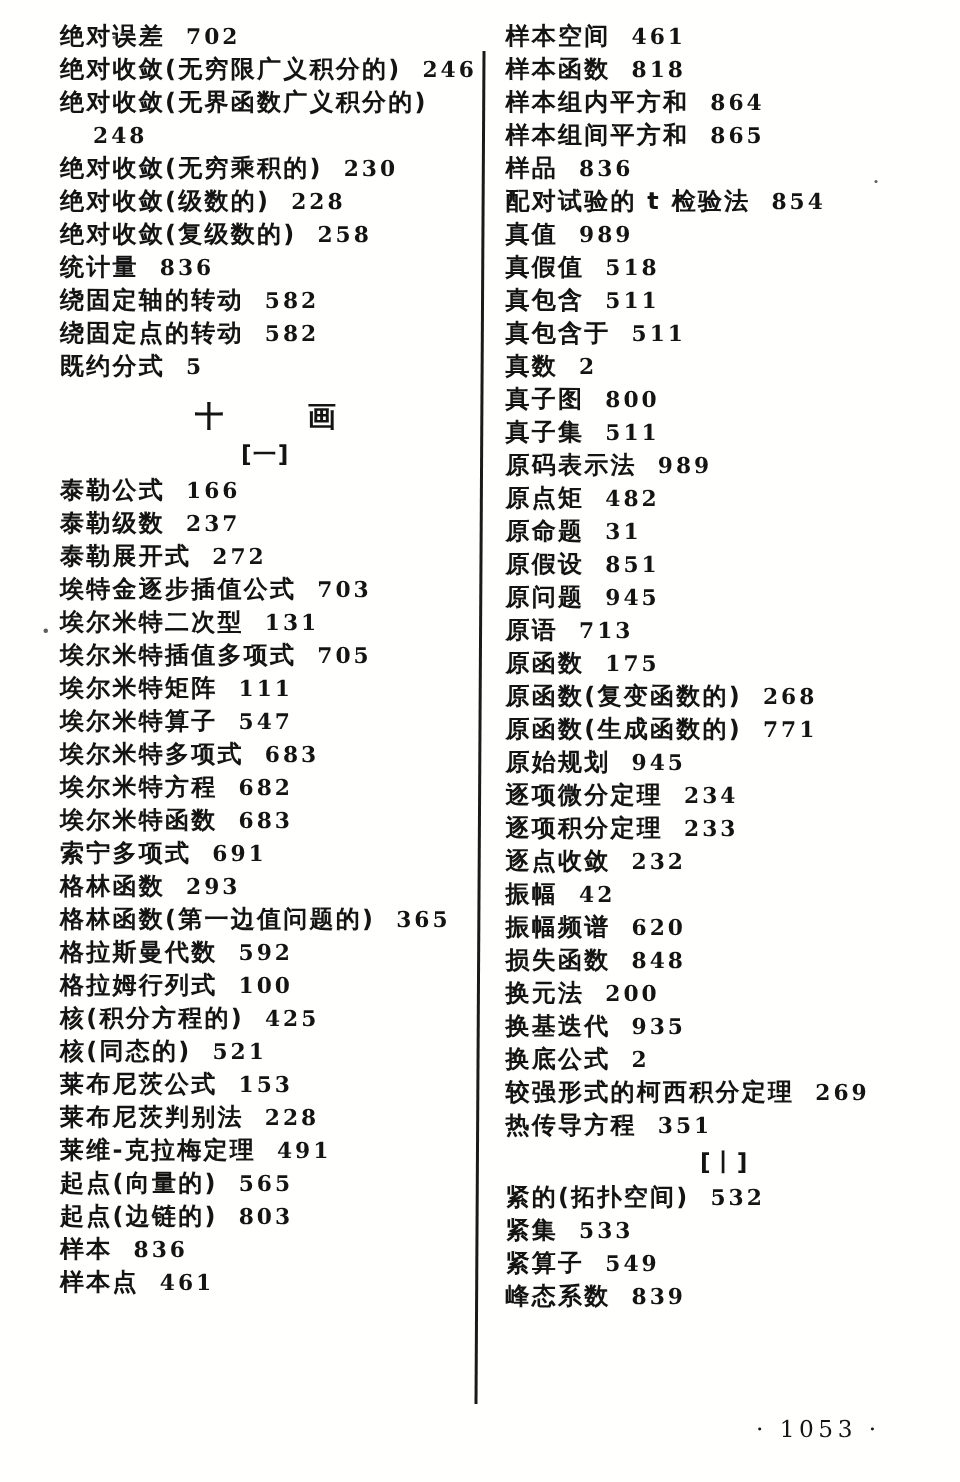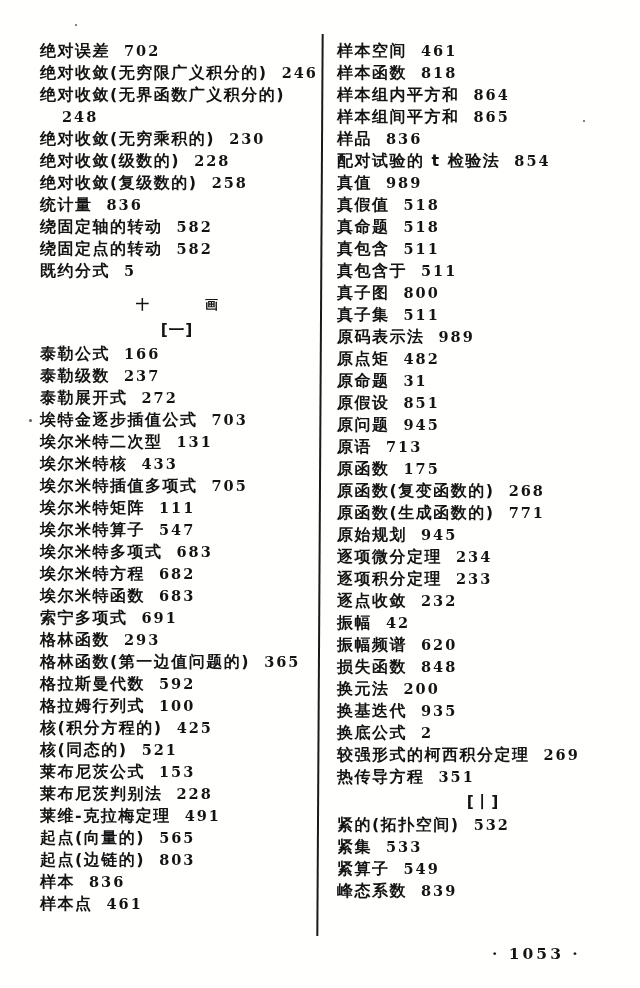--- a/index.html
+++ b/index.html
@@ -12,21 +12,21 @@
     width: 640px;
     height: 988px;
     margin: 0 auto;
     background: #fffffd;
     color: #141414;
     font-family: "DejaVu Sans", sans-serif;
     overflow: hidden;
   }
   .col {
     position: absolute;
-    top: 40px;
+    top: 13px;
   }
   .col-left  { left: 40px;  width: 274px; }
   .col-right { left: 337px; width: 292px; }
   .row {
     height: 22px;
     line-height: 22px;
     white-space: nowrap;
   }
   .term {
     font-size: 16px;
@@ -40,21 +40,21 @@
     letter-spacing: 2px;
     margin-left: 14px;
   }
   .continuation { padding-left: 22px; }
   .continuation .pagenum { margin-left: 0; }
   .section-header {
     height: 26px;
     line-height: 26px;
     margin-top: 10px;
     text-align: center;
-    font-size: 13px;
+    font-size: 19px;
     font-weight: 700;
   }
   .section-header .sh-left { margin-right: 56px; }
   .sub-header {
     height: 25px;
     line-height: 25px;
     text-align: center;
     font-size: 15.5px;
     font-weight: 700;
     letter-spacing: 1px;
@@ -70,23 +70,23 @@
     top: 34px;
     width: 2px;
     height: 902px;
     background: #1a1a1a;
     transform: rotate(0.34deg);
     transform-origin: center;
   }
   .footer {
     position: absolute;
     top: 944px;
-    left: 492px;
+    left: 504px;
     font-size: 15.5px;
-    font-weight: 700;
+    font-weight: 400;
     letter-spacing: 3px;
     font-family: "DejaVu Serif", serif;
   }
   .speck {
     position: absolute;
     background: #333;
     border-radius: 50%;
     opacity: .8;
   }
 </style>
@@ -106,21 +106,20 @@
       <div class="row entry"><span class="term">绕固定轴的转动</span><span class="pagenum">582</span></div>
       <div class="row entry"><span class="term">绕固定点的转动</span><span class="pagenum">582</span></div>
       <div class="row entry"><span class="term">既约分式</span><span class="pagenum">5</span></div>
       <div class="row section-header"><span class="sh-left">十</span><span>画</span></div>
       <div class="row sub-header">[一]</div>
       <div class="row entry"><span class="term">泰勒公式</span><span class="pagenum">166</span></div>
       <div class="row entry"><span class="term">泰勒级数</span><span class="pagenum">237</span></div>
       <div class="row entry"><span class="term">泰勒展开式</span><span class="pagenum">272</span></div>
       <div class="row entry"><span class="term">埃特金逐步插值公式</span><span class="pagenum">703</span></div>
       <div class="row entry"><span class="term">埃尔米特二次型</span><span class="pagenum">131</span></div>
-      <div class="row entry"><span class="term">埃尔米特核</span><span class="pagenum">433</span></div>
       <div class="row entry"><span class="term">埃尔米特插值多项式</span><span class="pagenum">705</span></div>
       <div class="row entry"><span class="term">埃尔米特矩阵</span><span class="pagenum">111</span></div>
       <div class="row entry"><span class="term">埃尔米特算子</span><span class="pagenum">547</span></div>
       <div class="row entry"><span class="term">埃尔米特多项式</span><span class="pagenum">683</span></div>
       <div class="row entry"><span class="term">埃尔米特方程</span><span class="pagenum">682</span></div>
       <div class="row entry"><span class="term">埃尔米特函数</span><span class="pagenum">683</span></div>
       <div class="row entry"><span class="term">索宁多项式</span><span class="pagenum">691</span></div>
       <div class="row entry"><span class="term">格林函数</span><span class="pagenum">293</span></div>
       <div class="row entry"><span class="term">格林函数(第一边值问题的)</span><span class="pagenum">365</span></div>
       <div class="row entry"><span class="term">格拉斯曼代数</span><span class="pagenum">592</span></div>
@@ -138,23 +137,23 @@
   <div class="divider"></div>
   <div class="col col-right" id="col-right">
       <div class="row entry"><span class="term">样本空间</span><span class="pagenum">461</span></div>
       <div class="row entry"><span class="term">样本函数</span><span class="pagenum">818</span></div>
       <div class="row entry"><span class="term">样本组内平方和</span><span class="pagenum">864</span></div>
       <div class="row entry"><span class="term">样本组间平方和</span><span class="pagenum">865</span></div>
       <div class="row entry"><span class="term">样品</span><span class="pagenum">836</span></div>
       <div class="row entry"><span class="term">配对试验的 t 检验法</span><span class="pagenum">854</span></div>
       <div class="row entry"><span class="term">真值</span><span class="pagenum">989</span></div>
       <div class="row entry"><span class="term">真假值</span><span class="pagenum">518</span></div>
-      <div class="row entry"><span class="term">真命题</span><span class="pagenum">518</span></div>
       <div class="row entry"><span class="term">真包含</span><span class="pagenum">511</span></div>
       <div class="row entry"><span class="term">真包含于</span><span class="pagenum">511</span></div>
+      <div class="row entry"><span class="term">真数</span><span class="pagenum">2</span></div>
       <div class="row entry"><span class="term">真子图</span><span class="pagenum">800</span></div>
       <div class="row entry"><span class="term">真子集</span><span class="pagenum">511</span></div>
       <div class="row entry"><span class="term">原码表示法</span><span class="pagenum">989</span></div>
       <div class="row entry"><span class="term">原点矩</span><span class="pagenum">482</span></div>
       <div class="row entry"><span class="term">原命题</span><span class="pagenum">31</span></div>
       <div class="row entry"><span class="term">原假设</span><span class="pagenum">851</span></div>
       <div class="row entry"><span class="term">原问题</span><span class="pagenum">945</span></div>
       <div class="row entry"><span class="term">原语</span><span class="pagenum">713</span></div>
       <div class="row entry"><span class="term">原函数</span><span class="pagenum">175</span></div>
       <div class="row entry"><span class="term">原函数(复变函数的)</span><span class="pagenum">268</span></div>

